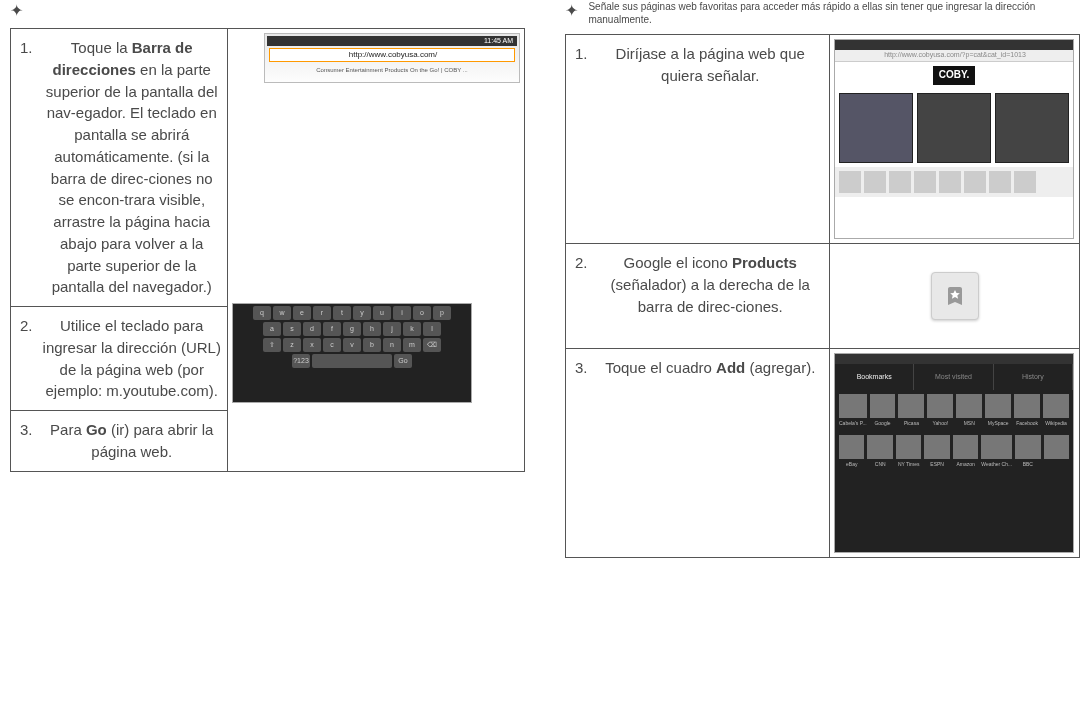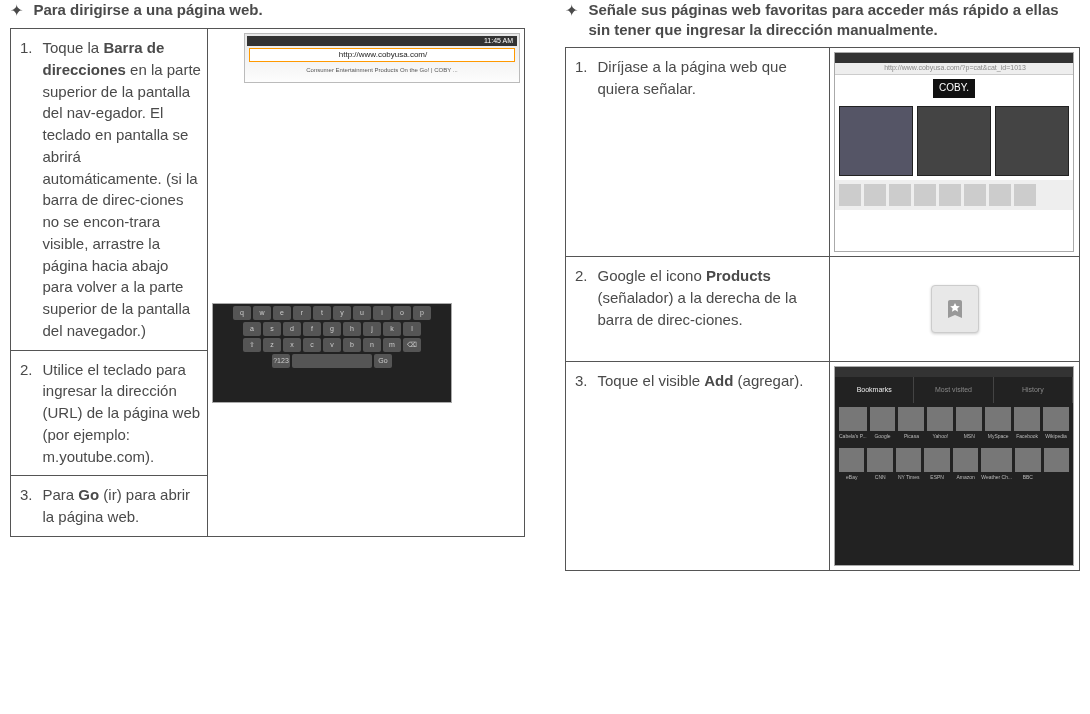--- a/index.html
+++ b/index.html
@@ -30,54 +30,55 @@
     color: #4a4a4a;
     margin-top: 1px;
     flex-shrink: 0;
   }
   .title-text {
     font-weight: bold;
     font-size: 15px;
     line-height: 1.3;
   }
   .subtitle {
-    font-weight: bold;
-    font-size: 15px;
+    font-weight: normal;
+    font-size: 10px;
     line-height: 1.3;
   }
   table {
     width: 100%;
     border-collapse: collapse;
     border: 1px solid #555;
     margin-top: 6px;
   }
   td {
     border: 1px solid #555;
     padding: 8px 6px;
     vertical-align: top;
     font-size: 15px;
     line-height: 1.45;
+    text-align: center;
   }
   td.num {
     width: 26px;
     text-align: right;
     border-right: none;
     padding-right: 4px;
   }
   td.txt {
     border-left: none;
   }
   td.imgcell {
     width: 250px;
     text-align: center;
     padding: 4px;
   }
   
   .ph-addressbar {
-    width: 276px;
+    width: 256px;
     height: 50px;
     position: relative;
     background: linear-gradient(#e8e8e8,#fdfdfd);
     border: 1px solid #bbb;
     margin-left: 32px;
   }
   .ph-addressbar .topbar {
     position: absolute; top:2px; left:2px; right:2px; height:10px;
     background:#333; color:#fff; font-size:7px; text-align:right; padding-right:4px;
   }
@@ -102,21 +103,21 @@
     background:#555; color:#ccc; font-size:7px; width:18px; height:14px;
     display:flex; align-items:center; justify-content:center; border-radius:2px;
   }
   .ph-keyboard .space { width:80px; }
   
   .ph-coby {
     width: 240px; height: 200px; background:#fff; border:1px solid #aaa; position:relative;
   }
   .ph-coby .top { height:10px; background:#333; }
   .ph-coby .addr { height:12px; background:#eee; border-bottom:1px solid #ccc; font-size:7px; padding-left:2px; color:#888; }
-  .ph-coby .brand { margin:4px; background:#111; color:#fff; font-size:10px; font-weight:normal; padding:2px 6px; display:inline-block; }
+  .ph-coby .brand { margin:4px; background:#111; color:#fff; font-size:10px; font-weight:bold; padding:2px 6px; display:inline-block; }
   .ph-coby .panels { display:flex; gap:4px; padding:4px; }
   .ph-coby .panel { flex:1; height:70px; background:#444; border:1px solid #222; }
   .ph-coby .panel.big { background:#556; }
   .ph-coby .strip { display:flex; gap:3px; padding:4px; background:#eee; }
   .ph-coby .sq { width:22px; height:22px; background:#ccc; }
   
   .ph-bookmark {
     width:48px; height:48px; background:#e8e8e8; border:1px solid #ccc; border-radius:4px;
     display:flex; align-items:center; justify-content:center; margin:24px auto;
     box-shadow: 0 1px 3px rgba(0,0,0,0.2);
@@ -137,21 +138,20 @@
   .ph-grid .glabel { font-size:5px; color:#bbb; white-space:nowrap; overflow:hidden; }
 </style>
 </head>
 <body>
 
 <div class="columns">
 
   <div class="col">
     <div class="section-title">
       <span class="plus-icon">✦</span>
-      <span class="title-text">Para dirigirse a una página web.</span>
     </div>
 
     <table>
       <tbody>
           <tr>
         <td class="num">1.</td>
         <td class="txt">
           <span>Toque la </span><strong>Barra de direcciones</strong><span> en la parte superior de la pantalla del nav-egador. El teclado en pantalla se abrirá automáticamente. (si la barra de direc-ciones no se encon-trara visible, arrastre la página hacia abajo para volver a la parte superior de la pantalla del navegador.)</span>
         </td>
         <td class="imgcell" rowspan="3">
@@ -264,21 +264,21 @@
             <svg viewBox="0 0 24 24" fill="#999">
                   <path d="M17 3H7c-1.1 0-2 .9-2 2v16l7-3 7 3V5c0-1.1-.9-2-2-2z"></path>
                   <path d="M12 6l1.5 3 3.3.3-2.5 2.2.8 3.2L12 13l-3.1 1.7.8-3.2L7.2 9.3 10.5 9z" fill="#fff"></path>
                 </svg>
           </div>
         </td>
       </tr>
       <tr>
         <td class="num">3.</td>
         <td class="txt">
-          <span>Toque el visible </span><strong>Add</strong><span> (agregar).</span>
+          <span>Toque el cuadro </span><strong>Add</strong><span> (agregar).</span>
         </td>
         <td class="imgcell">
           <div class="ph-grid">
             <div class="top"></div>
             <div class="tabs">
               <div class="tab active">Bookmarks</div>
               <div class="tab">Most visited</div>
               <div class="tab">History</div>
             </div>
             <div class="rows">

